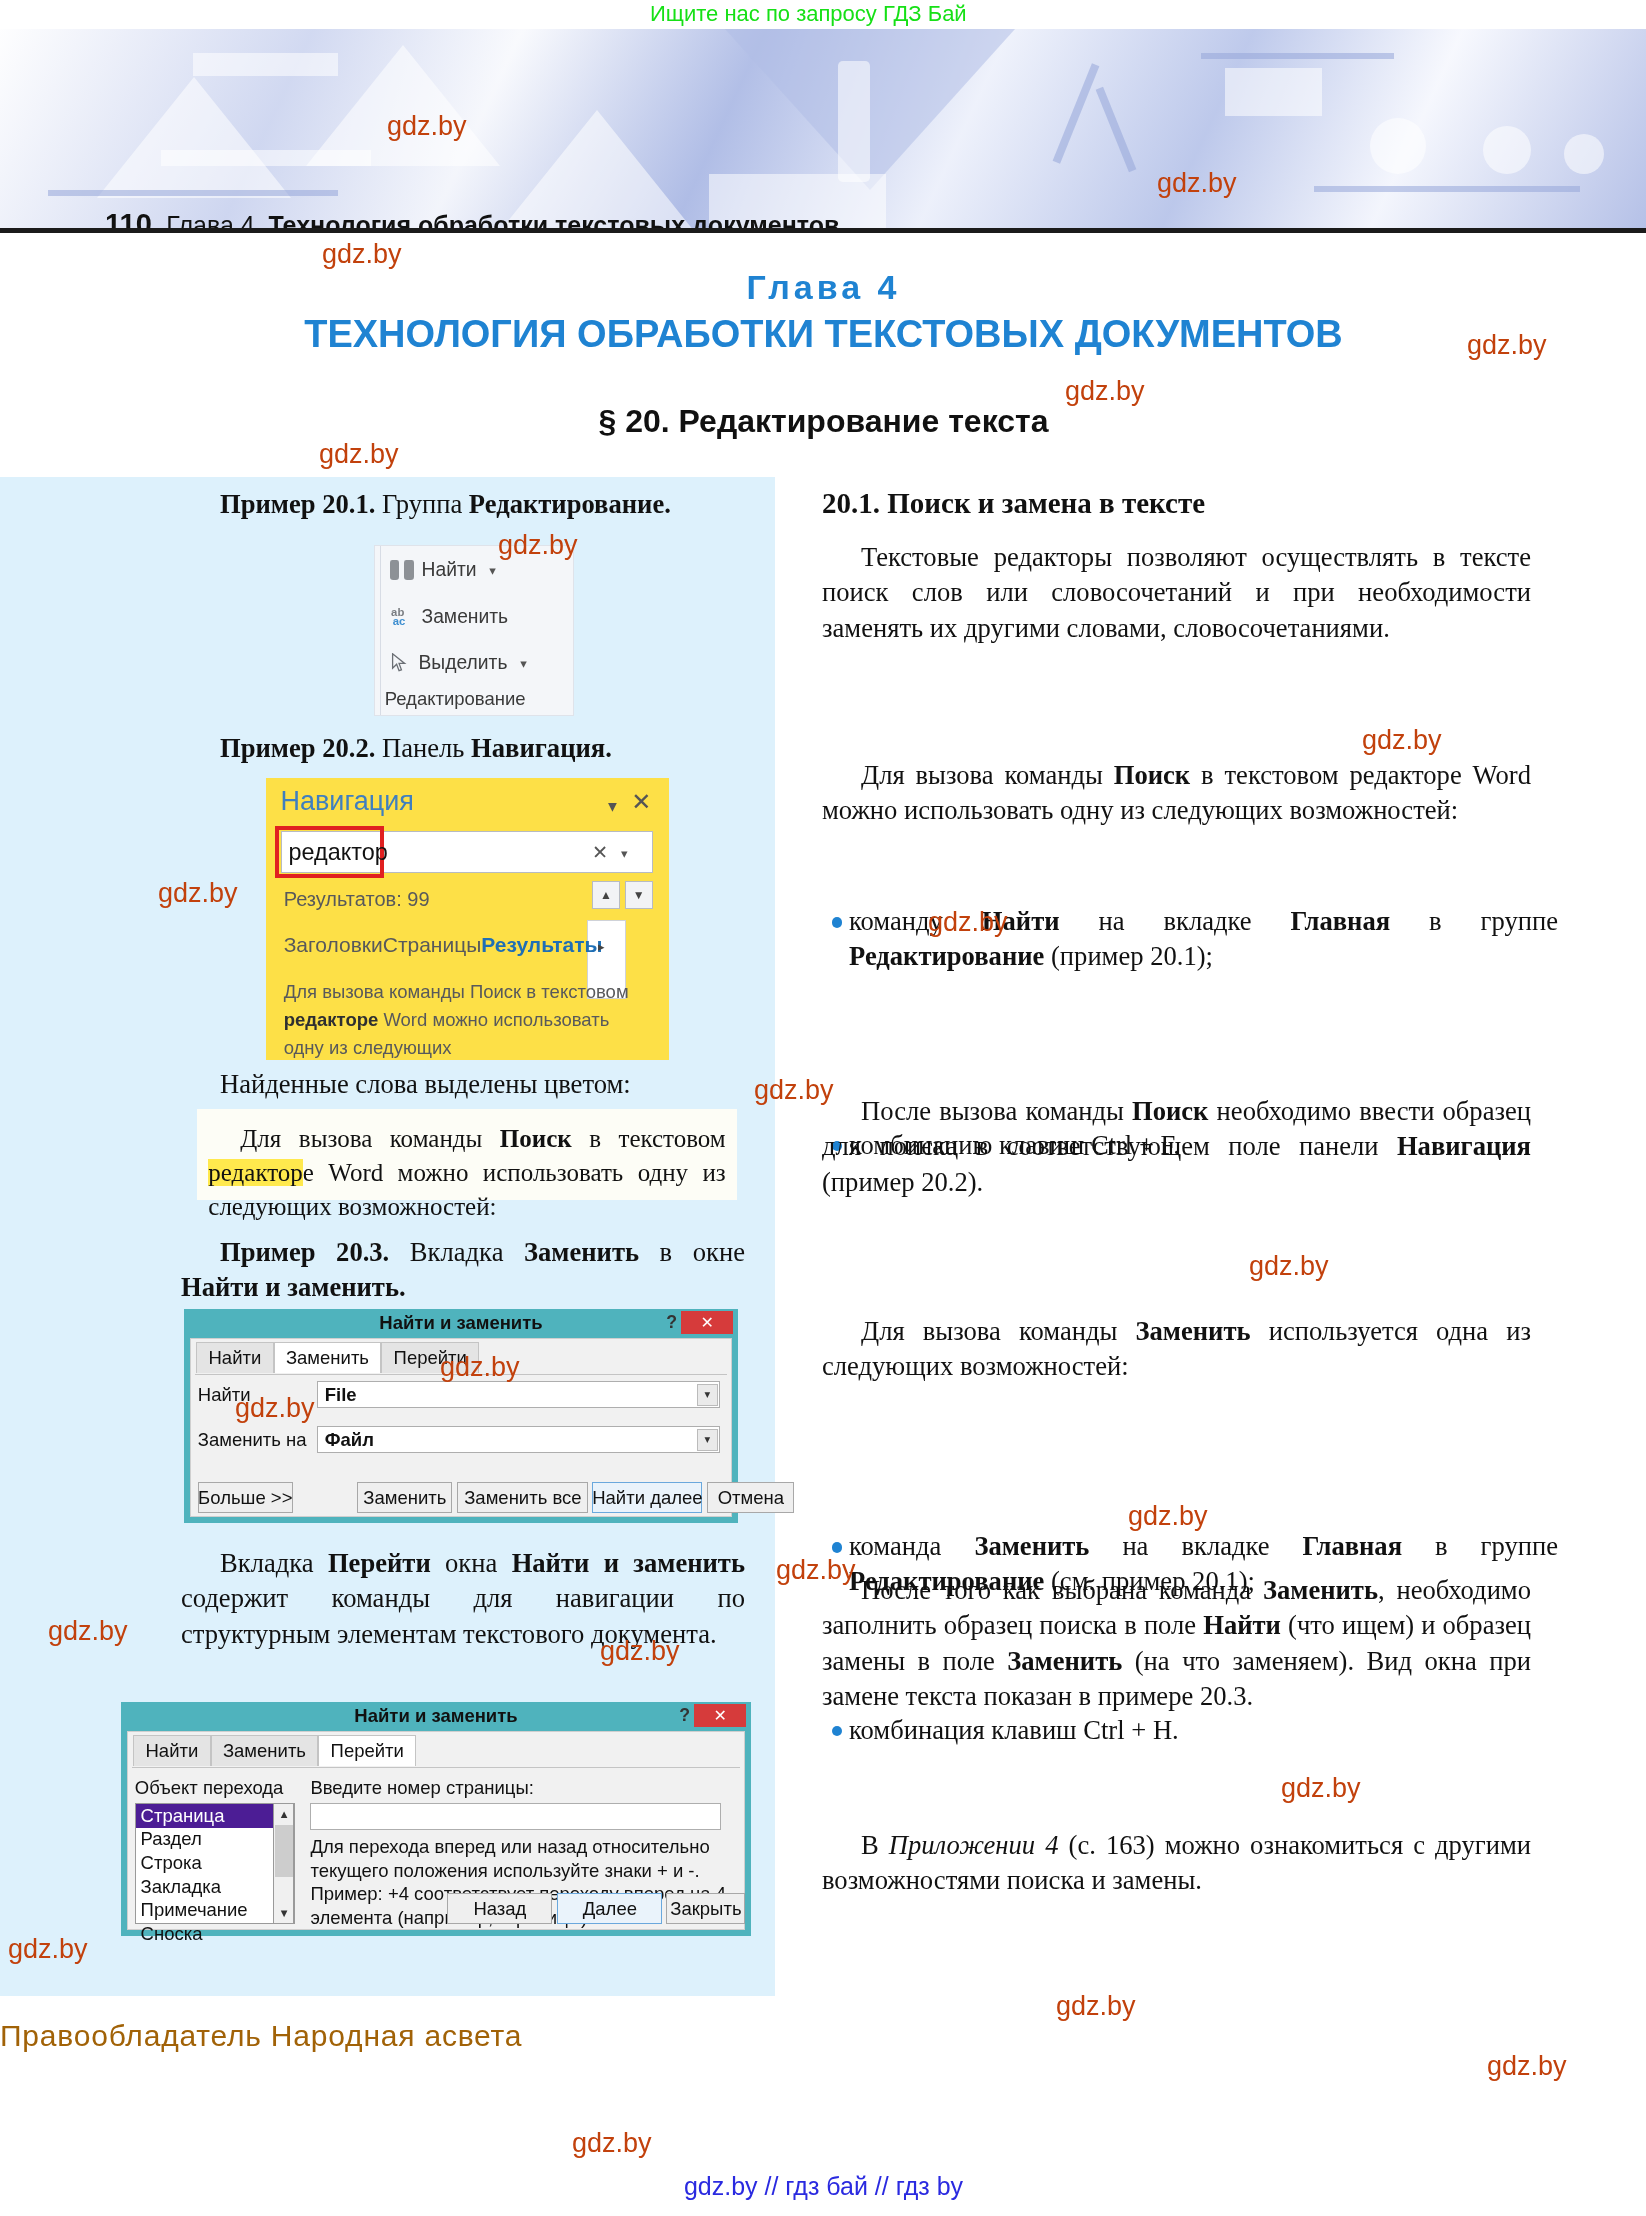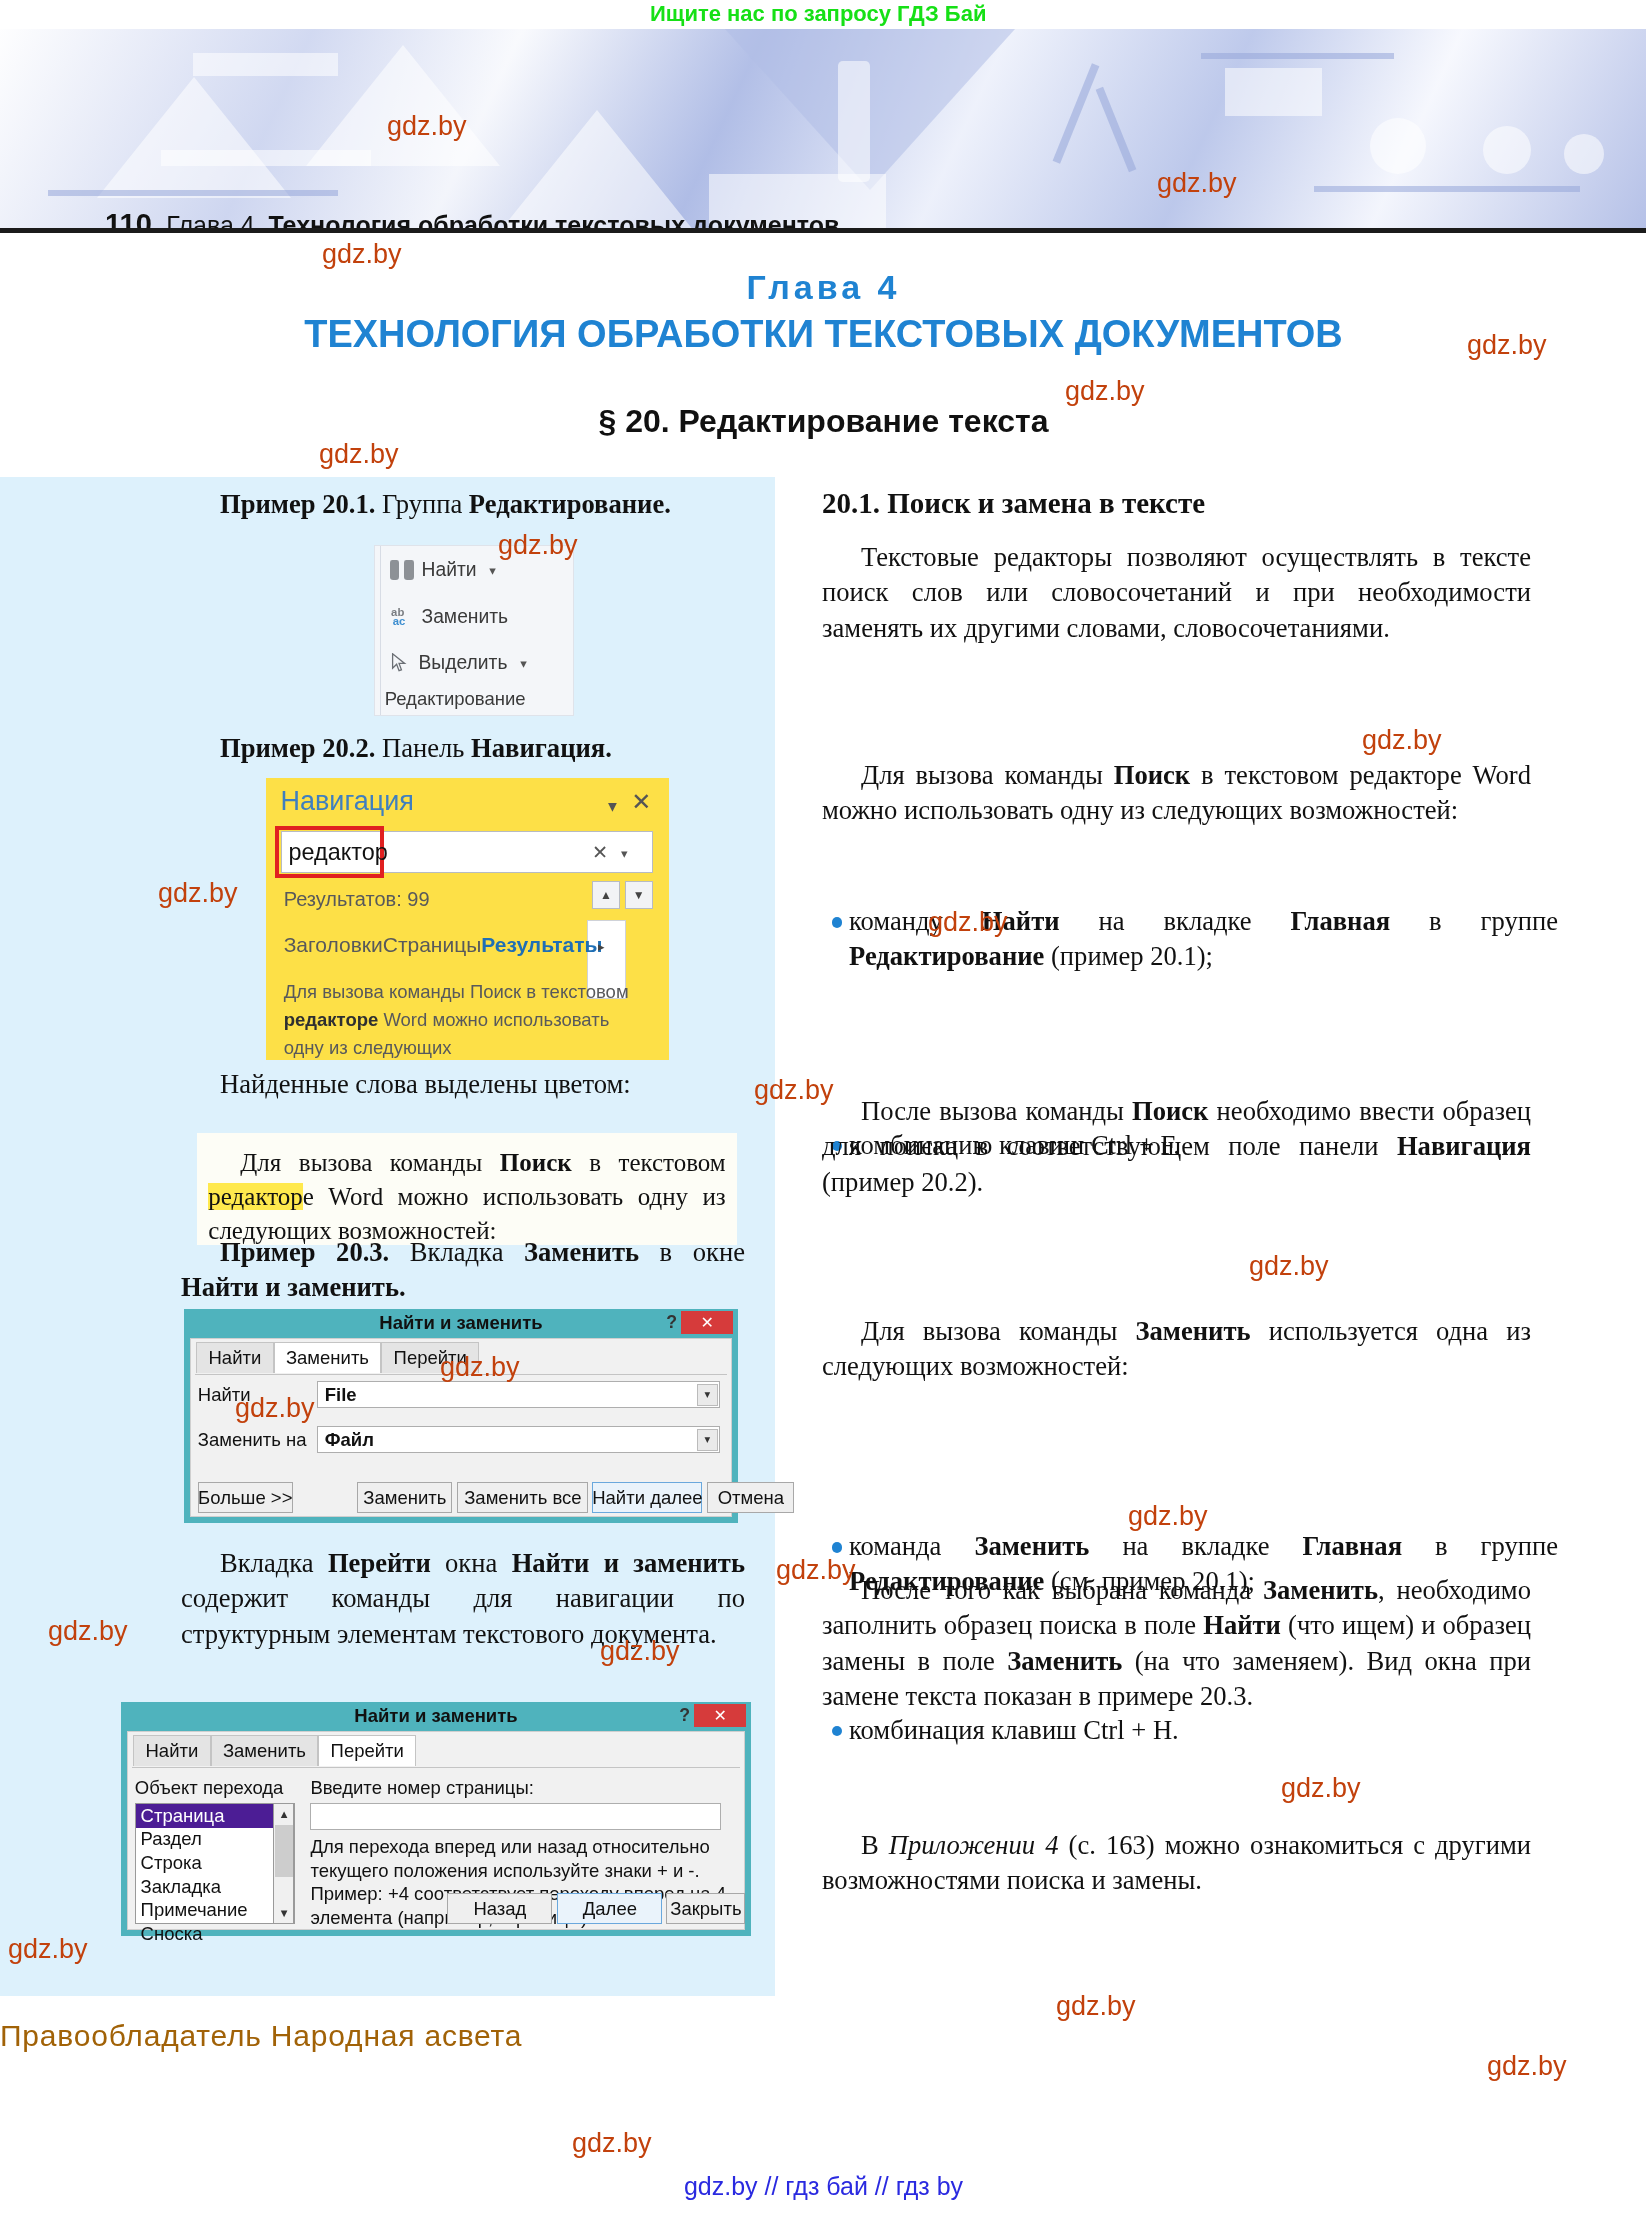--- a/index.html
+++ b/index.html
@@ -11,21 +11,21 @@
   }
 
   
   .promo-bar{
     position:absolute;left:0;top:0;width:1647px;height:32px;
     background:#ffffff;
   }
   .promo-text{
     position:absolute;left:650px;top:0.8px;
     font-family:"Liberation Sans", sans-serif;
-    font-size:22px;color:#16e016;white-space:nowrap;font-weight:700;
+    font-size:22px;color:#16e016;white-space:nowrap;font-weight:400;
   }
 
   
   .header-band{
     position:absolute;left:0;top:29px;width:1647px;height:204px;
     overflow:hidden;
     background:
       linear-gradient(115deg, rgba(255,255,255,.95) 0%, rgba(206,214,240,.85) 18%, rgba(255,255,255,.75) 30%,
                       rgba(170,184,228,.85) 44%, rgba(240,243,252,.9) 58%, rgba(186,198,234,.9) 72%,
                       rgba(250,251,255,.85) 84%, rgba(178,190,230,.9) 100%),
@@ -184,23 +184,22 @@
   }
   .nav-tab-arrow{position:absolute;left:332px;top:161px;font-size:13px;color:#444;}
   .nav-snippet{
     position:absolute;left:17.7px;top:200px;width:355px;
     font-size:18.5px;line-height:1.5;color:#58595b;
   }
   .nav-snippet b{color:#2e2f31;font-weight:700;}
 
   
   .found-box{
-    position:absolute;left:197px;top:1109px;width:540px;height:112px;
+    position:absolute;left:197px;top:1109px;width:540px;height:91px;
     background:#fdfdf6;
-    margin-top:24px;
   }
   .found-box .ftext{
     padding:13px 11.3px 0 11.3px;
     font-family:"Liberation Serif", serif;
     font-size:25px;line-height:1.36;color:#111;text-align:justify;text-indent:32px;
   }
   .found-box .ftext b{font-weight:700;}
   .hl{background:#ffe94d;}
 
   

